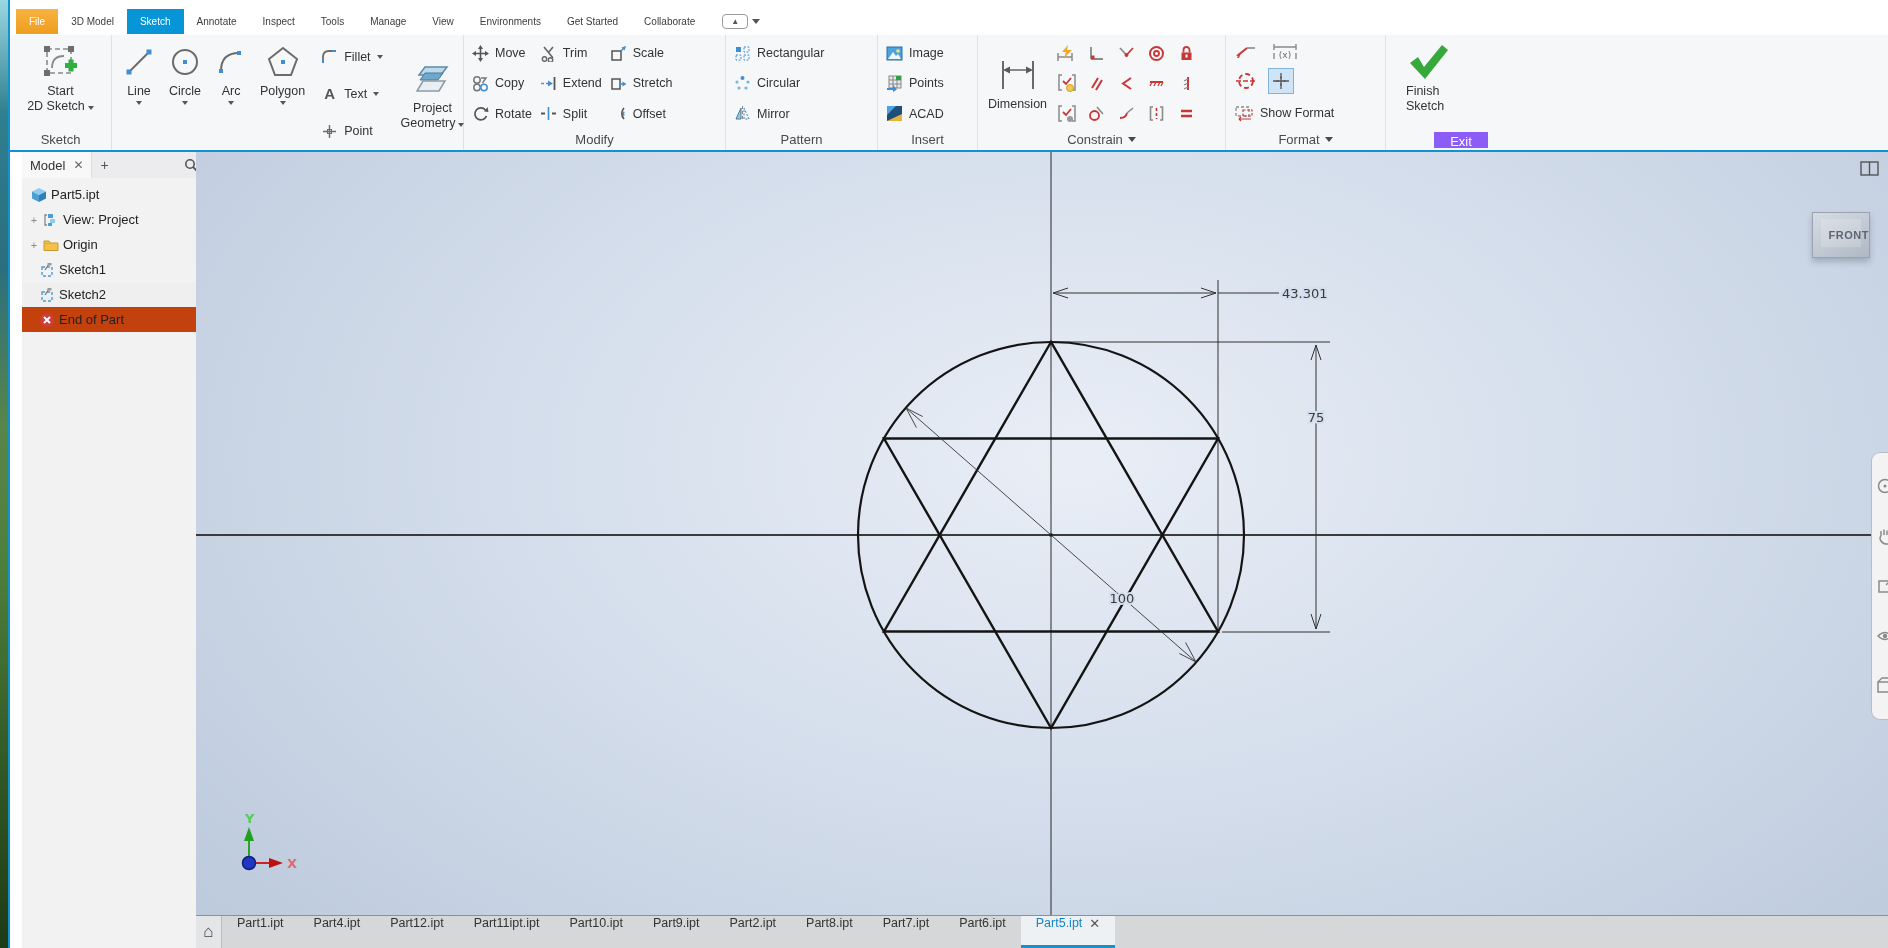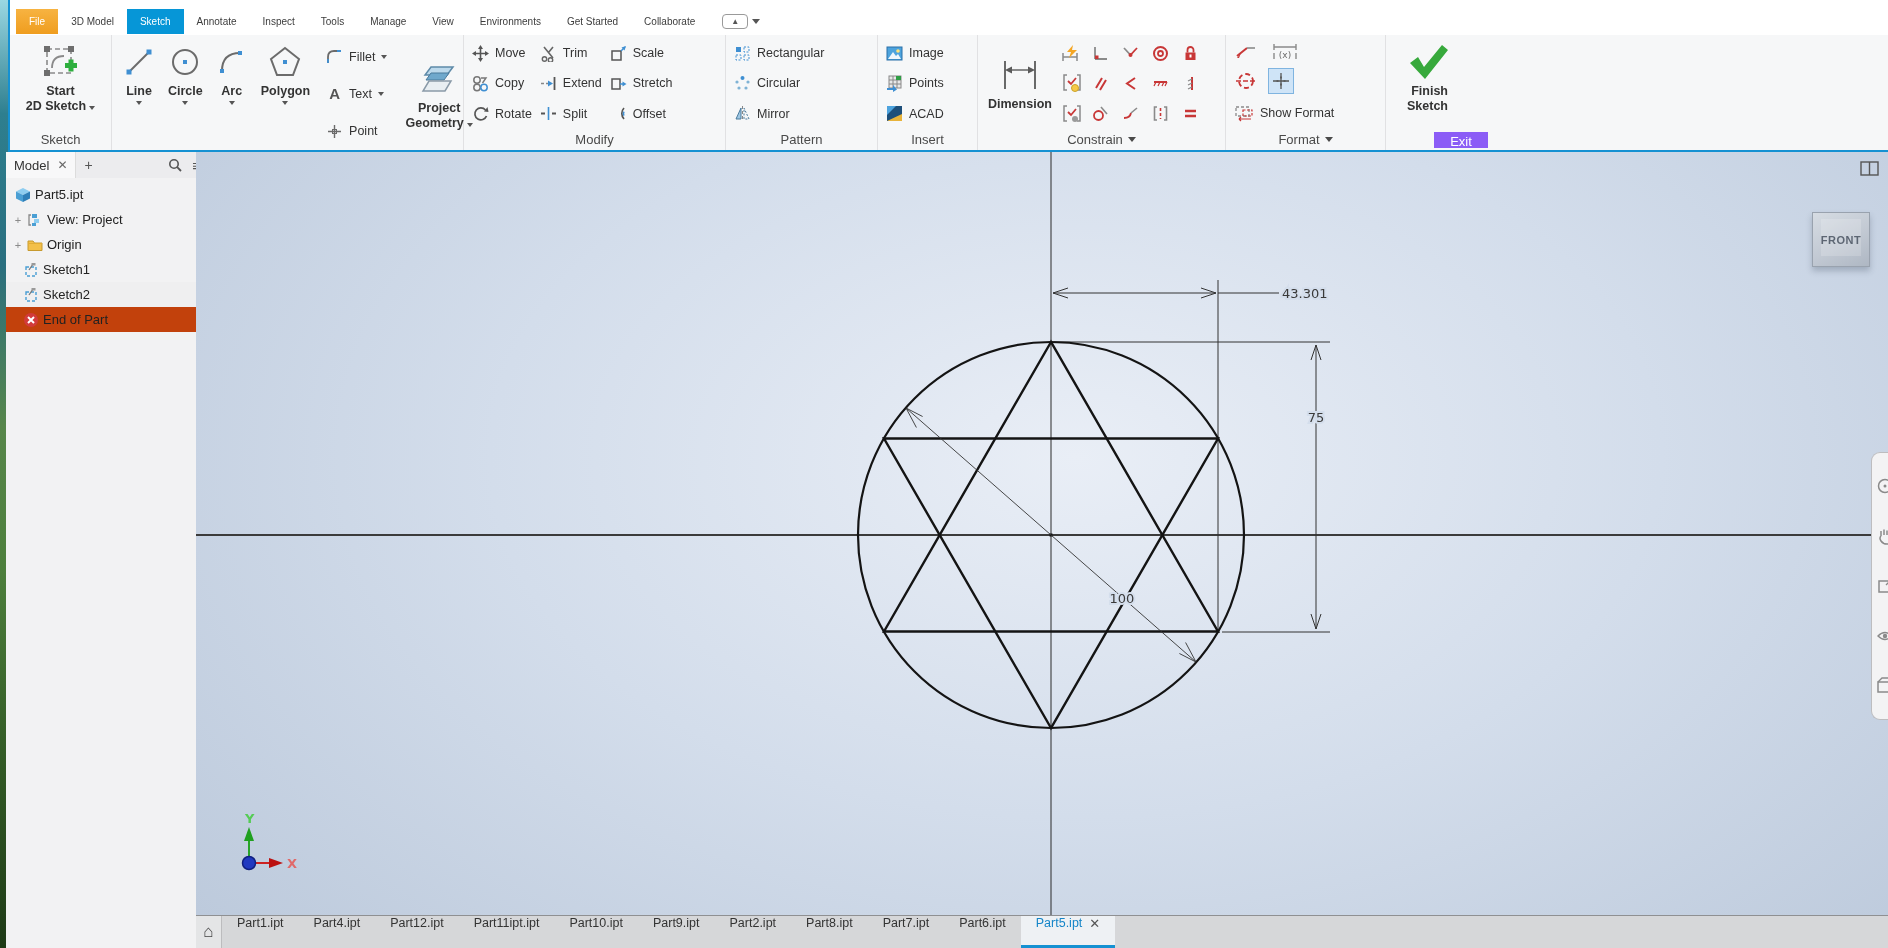--- a/index.html
+++ b/index.html
@@ -24,35 +24,35 @@
   
   #ribbon { position:absolute; left:10px; top:35px; width:1878px; height:117px; background:#f6f7f8; border-bottom:2px solid #1591d2; display:flex; }
   .panel { display:flex; flex-direction:column; border-right:1px solid #e1e1e3; }
   .panel-body { flex:1; display:flex; align-items:stretch; padding:3px 4px 0 4px; }
   .panel-label { height:21px; display:flex; align-items:center; justify-content:center; gap:5px; font-size:13px; color:#4a4a4a; }
   .label-caret { width:0; height:0; border-left:4px solid transparent; border-right:4px solid transparent; border-top:5px solid #4a4a4a; }
   .exit-badge { background:#8b5cf6; color:#fff; padding:0 16px; height:16px; line-height:20px; font-size:13px; }
 
   .big { display:flex; flex-direction:column; align-items:center; justify-content:flex-start; padding:2px 6px; cursor:default; }
   .big .icon { height:44px; display:flex; align-items:center; justify-content:center; }
-  .big .lbl { font-size:12.5px; color:#333; line-height:15px; text-align:center; white-space:nowrap;font-weight:bold; }
+  .big .lbl { font-size:12.5px; color:#333; line-height:15px; text-align:center; white-space:nowrap; }
   .big .caret { width:0; height:0; border-left:3.5px solid transparent; border-right:3.5px solid transparent; border-top:4px solid #555; margin-top:2px; }
   .two-line { display:flex; align-items:center; gap:3px; }
 
   .tool-col { display:flex; flex-direction:column; justify-content:space-around; padding:0 4px; }
   .tool { display:flex; align-items:center; gap:6px; font-size:12.5px; color:#333; white-space:nowrap; height:24px; cursor:default; }
   .tool .caret { width:0; height:0; border-left:3.5px solid transparent; border-right:3.5px solid transparent; border-top:4px solid #555; }
 
   .cgrid { display:grid; grid-template-columns:repeat(4,30px); grid-auto-rows:30px; align-content:space-around; }
   .ccol  { display:flex; flex-direction:column; justify-content:space-around; padding:0 2px; }
   .g { display:flex; align-items:center; justify-content:center; cursor:default; }
   .g.hl { background:#cfe4f7; border:1px solid #7fb4e0; }
 
   
-  #browser { position:absolute; left:6px; top:152px; width:206px; height:796px; background:#f2f2f3; border-right:3px solid #0f766e; }
+  #browser { position:absolute; left:22px; top:152px; width:206px; height:796px; background:#f2f2f3; border-right:3px solid #0f766e; }
   #browser-header { height:26px; background:#ececee; display:flex; align-items:center; font-size:13px; color:#333; }
   .btab { background:#f8f8f9; height:100%; display:flex; align-items:center; gap:8px; padding:0 8px; border-right:1px solid #dcdcdc; }
   .btab .x { color:#666; font-size:12px; }
   .bplus { padding:0 8px; color:#555; font-size:14px; }
   #browser-header .spacer { flex:1; }
   .hicon { padding:0 5px; color:#555; display:flex; align-items:center; }
   .tree { padding-top:4px; }
   .trow { display:flex; align-items:center; height:25px; font-size:13px; color:#222; position:relative; }
   .trow .expander { width:12px; text-align:center; color:#8a8a8a; font-size:11px; margin-left:4px; }
   .trow .tic { width:18px; display:flex; justify-content:center; margin:0 3px 0 2px; }
@@ -61,24 +61,24 @@
   .trow.noexp { padding-left:14px; }
   .trow.hover1 { background:#efeff0; }
   .trow.sel { background:#c2410c; }
 
   
   #canvas { position:absolute; left:196px; top:152px; width:1692px; height:763px;
     background:radial-gradient(ellipse 1300px 800px at 52% 40%, #e9eef6 0%, #d3ddeb 45%, #b7c5d8 100%); }
   #sketchsvg { position:absolute; left:0; top:0; }
   .dimtext { font-family:"DejaVu Sans",sans-serif; font-size:13px; fill:#3a3a3a; paint-order:stroke; stroke:#d4deec; stroke-width:4px; }
 
-  #viewcube { position:absolute; left:1616px; top:60px; width:58px; height:55px;
+  #viewcube { position:absolute; left:1616px; top:60px; width:58px; height:46px;
     background:linear-gradient(150deg,#d6dce3 0%,#c2c9d3 55%,#aeb7c3 100%);
     border:1px solid #99a2ae; box-shadow:0 4px 6px rgba(40,50,70,.25);
-    display:flex; align-items:center; justify-content:center; }
+    display:flex; align-items:center; justify-content:flex-end; }
   #viewcube .inner { position:absolute; left:8px; top:6px; right:8px; bottom:10px; background:rgba(255,255,255,.18); }
   #viewcube span { font-size:11px; font-weight:bold; color:#5d6673; letter-spacing:.5px; z-index:1; }
 
   #splitview { position:absolute; left:1664px; top:9px; color:#555; }
 
   #navbar { position:absolute; right:0; top:300px; width:17px; height:268px; background:#f3f3f4;
     border:1px solid #bdbdbf; border-right:none; border-radius:9px 0 0 9px;
     display:flex; flex-direction:column; align-items:flex-start; justify-content:space-around; padding:8px 0 8px 4px; overflow:hidden; }
   .nico { color:#8a8a8a; }
 
@@ -546,21 +546,21 @@
         </div>
       </div>
       <div class="panel-label">
           <span>Format</span>
           <span class="label-caret"></span>
         </div>
     </div>
 
     <div class="panel" style="width:150px; border-right:none;">
       <div class="panel-body" style="justify-content:flex-start; padding-left:14px;">
-        <div class="big" style="align-items:flex-end;">
+        <div class="big" style="align-items:flex-start;">
           <span class="icon">
             <svg width="42" height="38" viewBox="0 0 42 38">
                 <polygon points="4,20 12,14 18,24 36,2 42,7 19,36 " fill="#37a93c"></polygon>
               </svg>
           </span>
           <span class="lbl">Finish</span>
           <span class="lbl">Sketch</span>
         </div>
       </div>
       <div class="panel-label">

